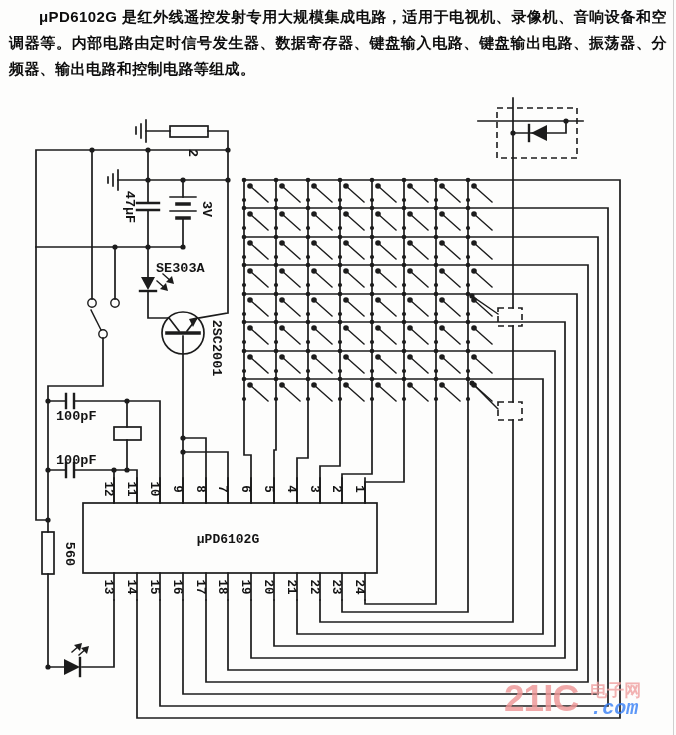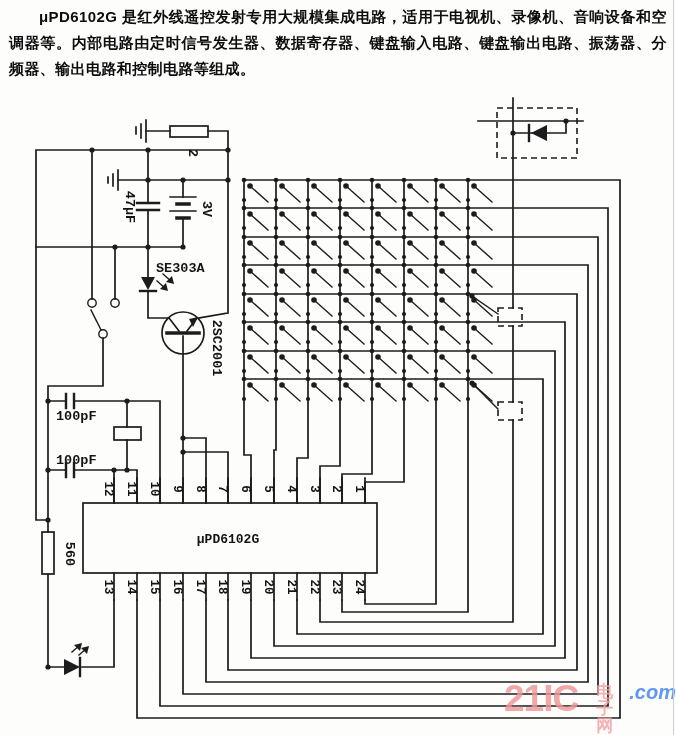--- a/index.html
+++ b/index.html
@@ -18,21 +18,21 @@
   .blk{fill:#1c1c1c;stroke:none;}
   .lbl{font-family:"Liberation Mono","DejaVu Sans Mono",monospace;font-weight:bold;
        fill:#141414;font-size:13.5px;}
   .pin{font-family:"Liberation Mono","DejaVu Sans Mono",monospace;font-weight:bold;
        fill:#141414;font-size:12.5px;}
   .iclbl{font-size:13px;}
   #watermark{position:absolute;left:504px;top:681px;display:flex;align-items:flex-start;
              opacity:.82;pointer-events:none;}
   .wm-big{font-size:37px;font-weight:bold;color:#ee9696;line-height:36px;
           font-family:"Liberation Sans",sans-serif;letter-spacing:-1px;}
-  .wm-right{display:flex;flex-direction:row;margin-left:18px;margin-top:2px;}
+  .wm-right{display:flex;flex-direction:column;margin-left:12px;margin-top:2px;font-family:Liberation Mono, monospace;}
   .wm-site{font-size:17px;font-weight:bold;color:#f0a2a2;line-height:17px;}
   .wm-com{font-size:20px;font-weight:bold;font-style:italic;color:#3b82f6;line-height:18px;}
   #scan-edge{position:absolute;right:2px;top:0;width:1px;height:735px;background:#cfcfcf;}
 </style>
 </head>
 <body>
 
 <div id="page">
 
   <p id="intro">μPD6102G 是红外线遥控发射专用大规模集成电路，适用于电视机、录像机、音响设备和空调器等。内部电路由定时信号发生器、数据寄存器、键盘输入电路、键盘输出电路、振荡器、分频器、输出电路和控制电路等组成。</p>

